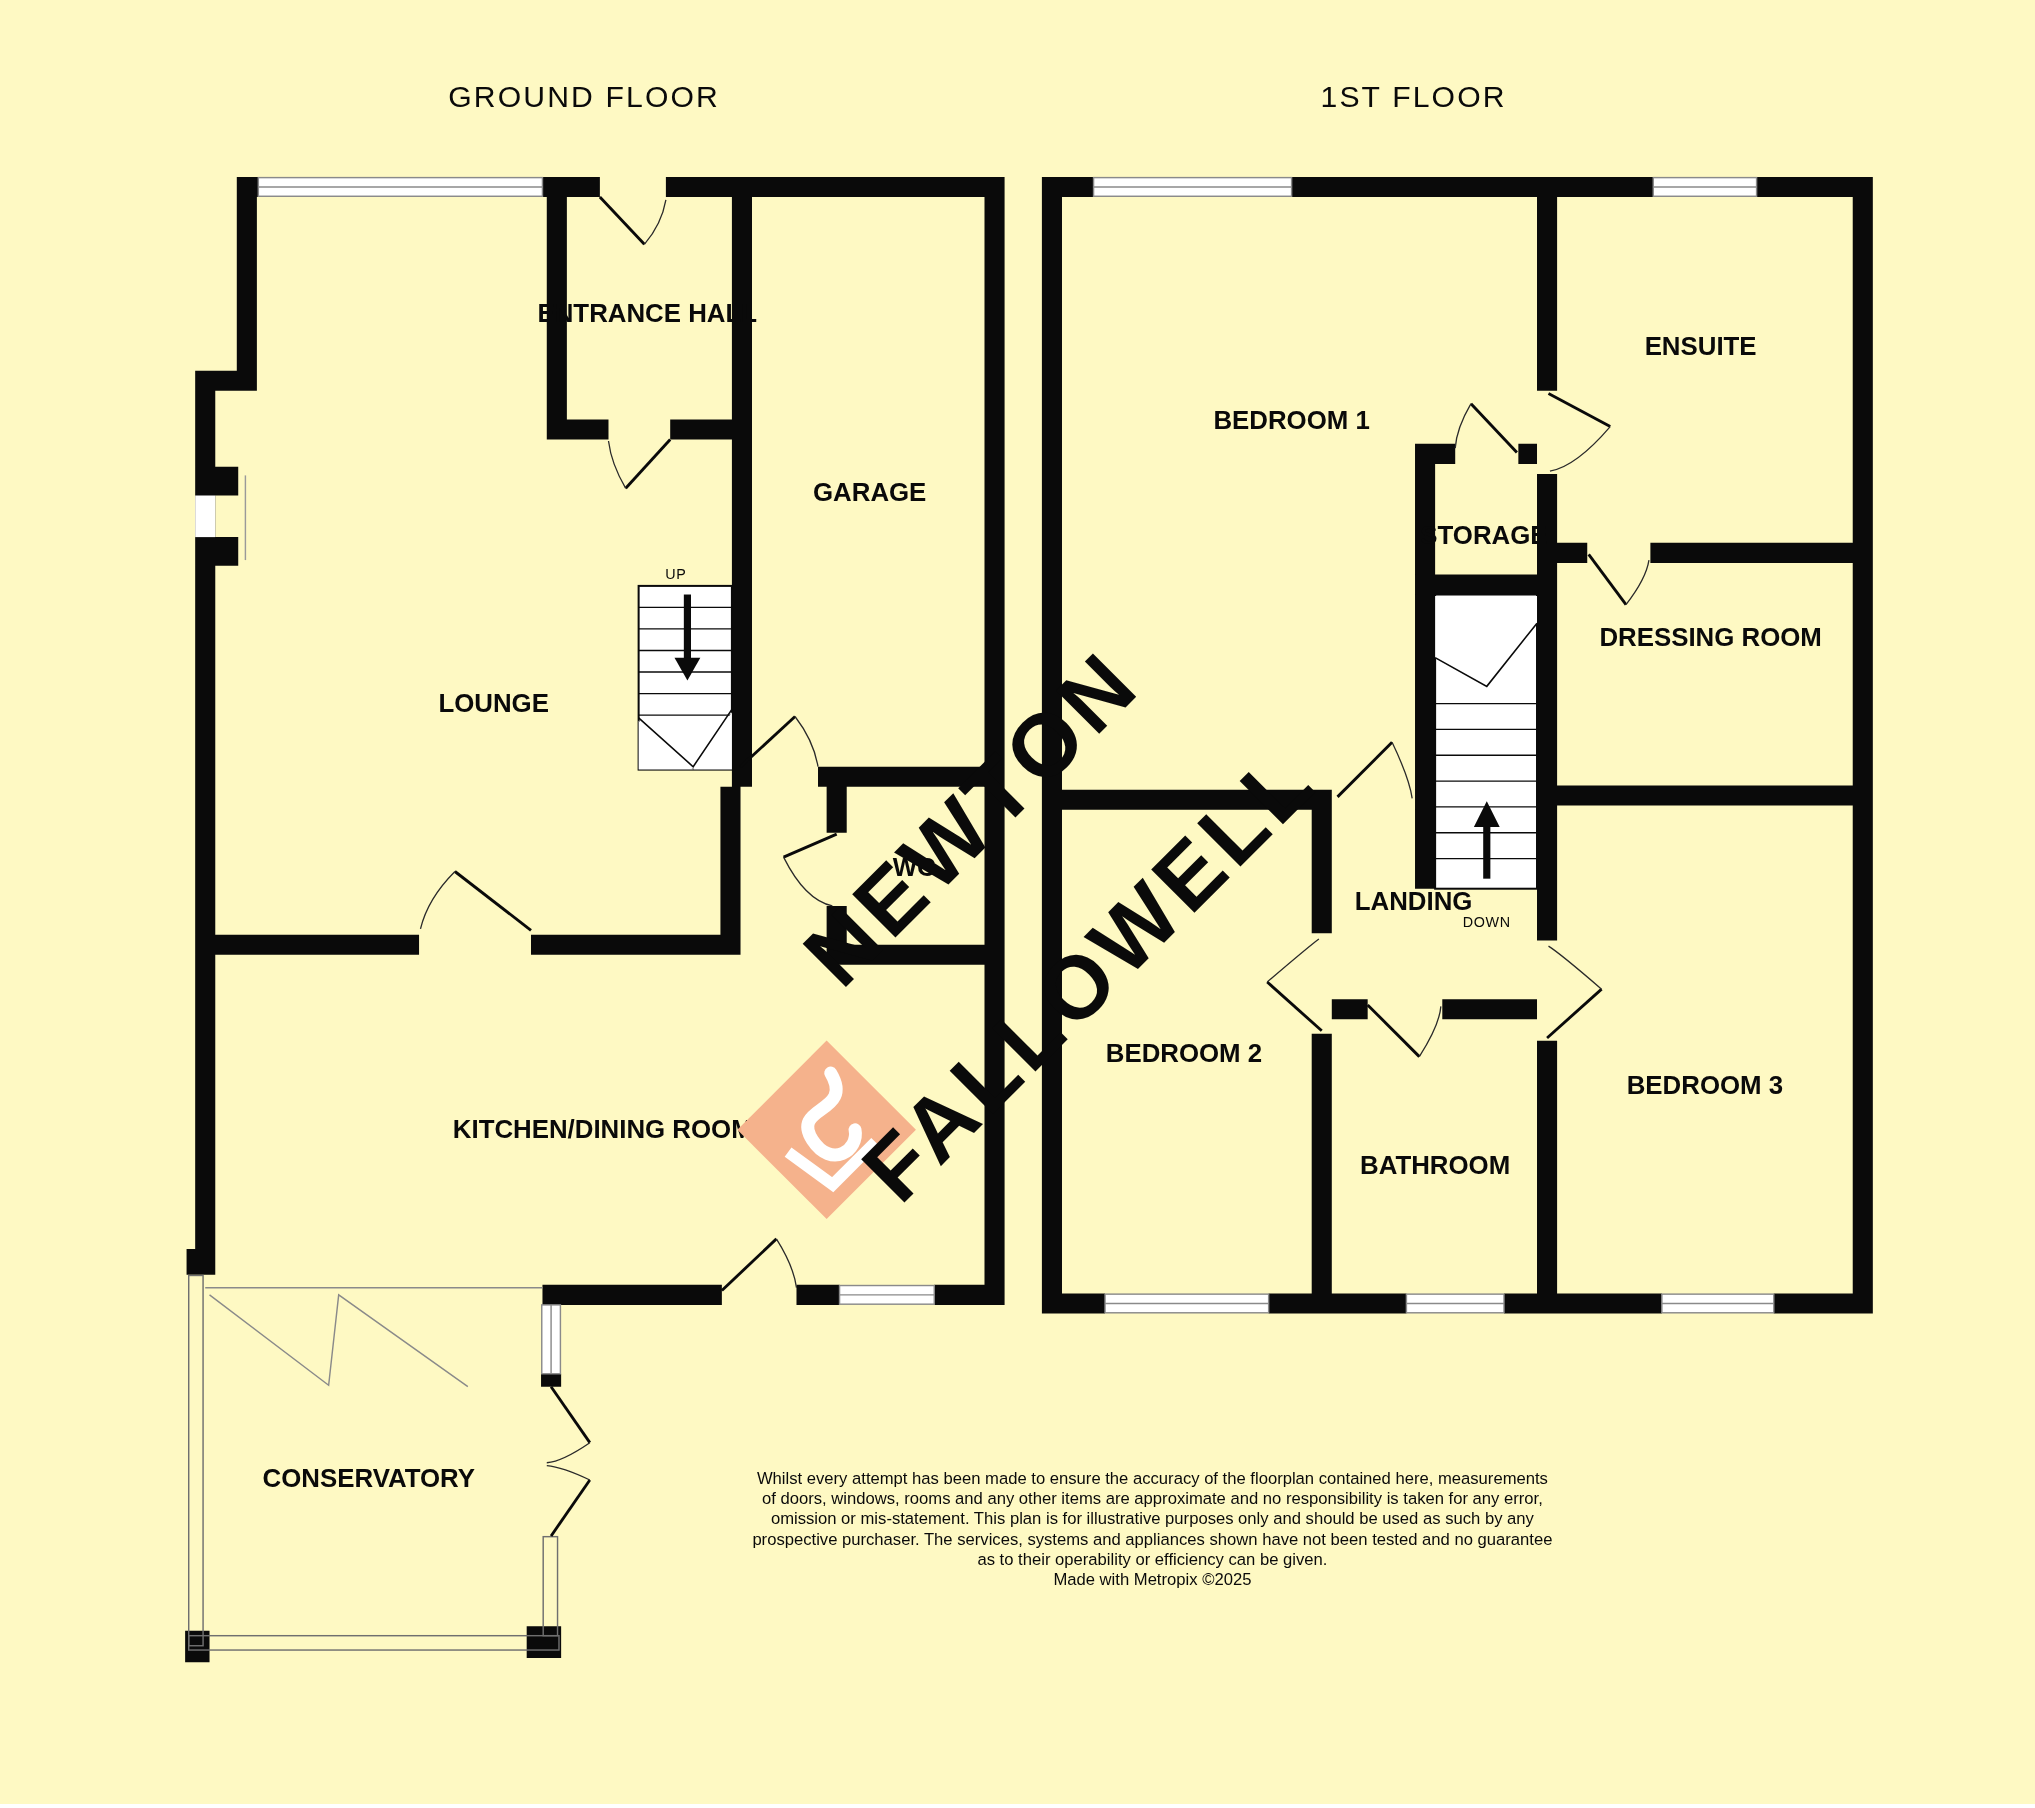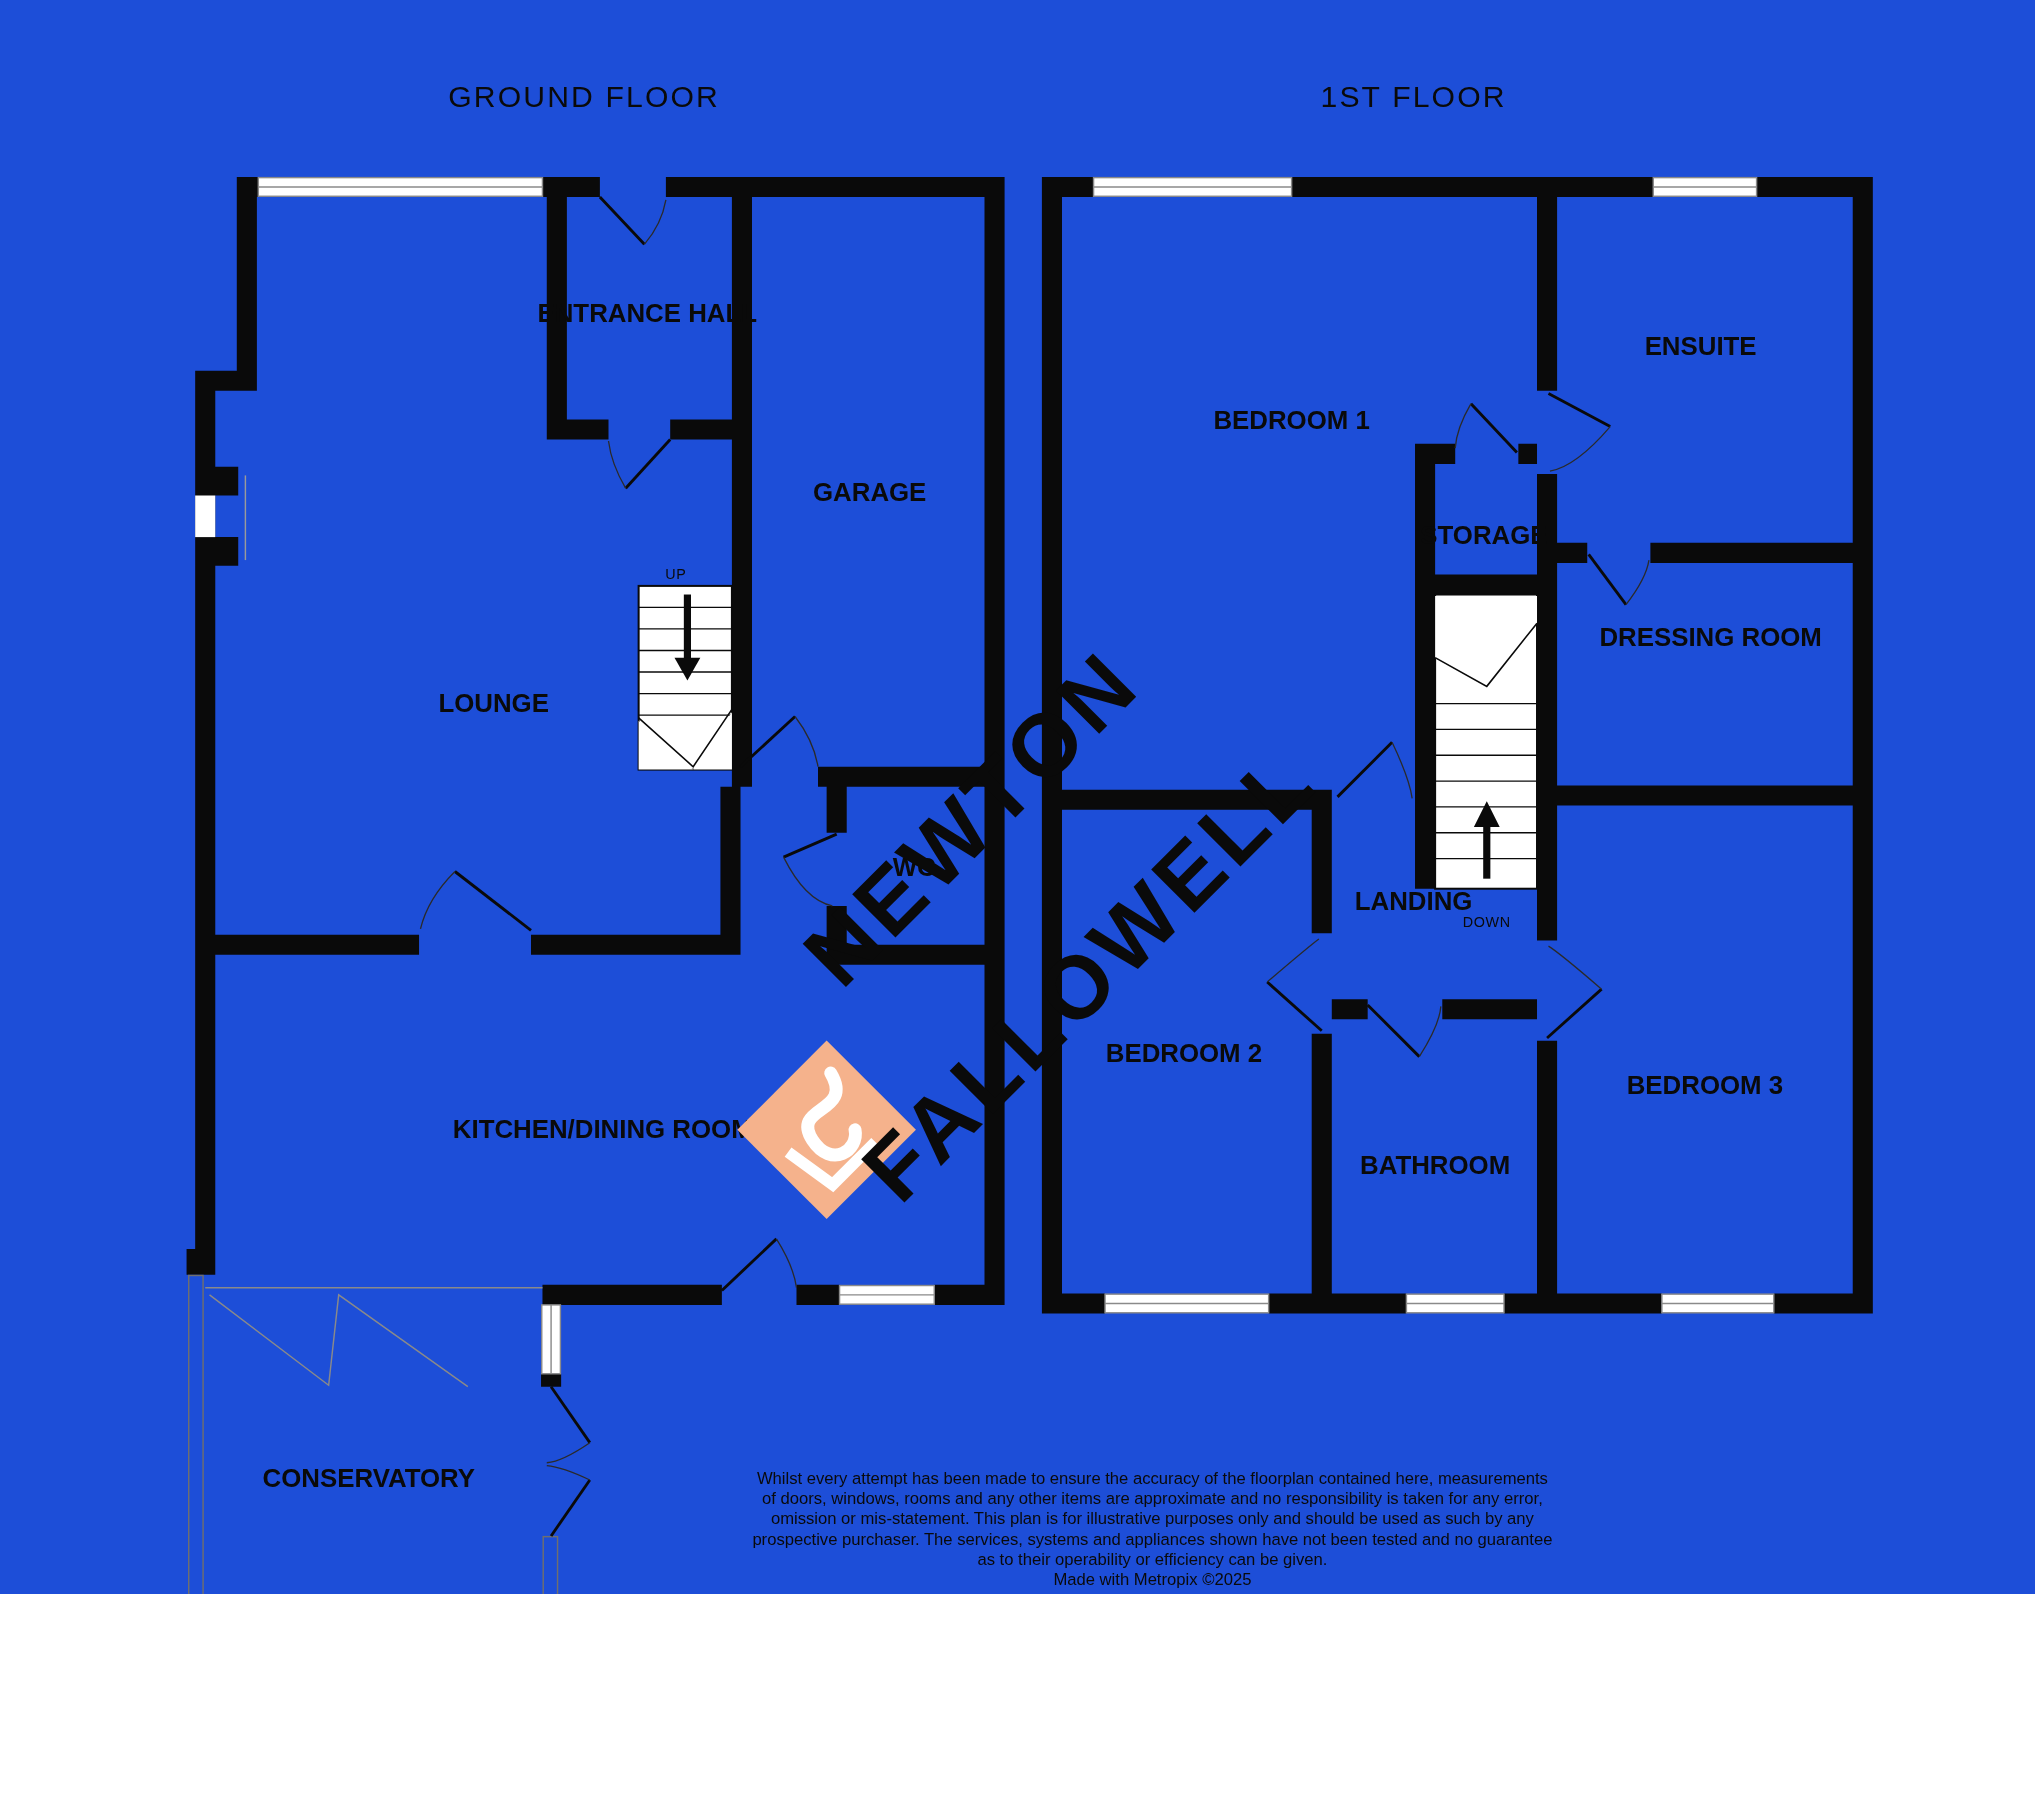--- a/index.html
+++ b/index.html
@@ -1,16 +1,16 @@
 <!DOCTYPE html>
 <html style="font-size:11.5px"><head>
 <meta charset="utf-8">
 <style>
   html,body{margin:0;padding:0;background:#ffffff;}
-  .page{width:2035px;height:1594px;background:#1d4ed8;overflow:hidden;}
+  .page{width:2035px;height:1804px;background:#fef9c3;overflow:hidden;}
   svg{display:block;width:2035px;height:1809px;}
   text{font-family:"Liberation Sans","DejaVu Sans",sans-serif;fill:#0a0a0a;}
   .floor-title{font-size:21px;letter-spacing:1.5px;font-weight:400;}
   .room-label{font-size:18px;font-weight:700;}
   .small-label{font-size:10px;font-weight:400;letter-spacing:0.5px;}
   .disclaimer{font-size:11.6px;font-weight:400;}
   .walls{fill:#0a0a0a;}
   .window-pane{fill:#ffffff;stroke:#8a8a8a;stroke-width:1;}
   .window-line{stroke:#8a8a8a;stroke-width:1;}
   .door-leaf{stroke:#0a0a0a;stroke-width:2;fill:none;}

